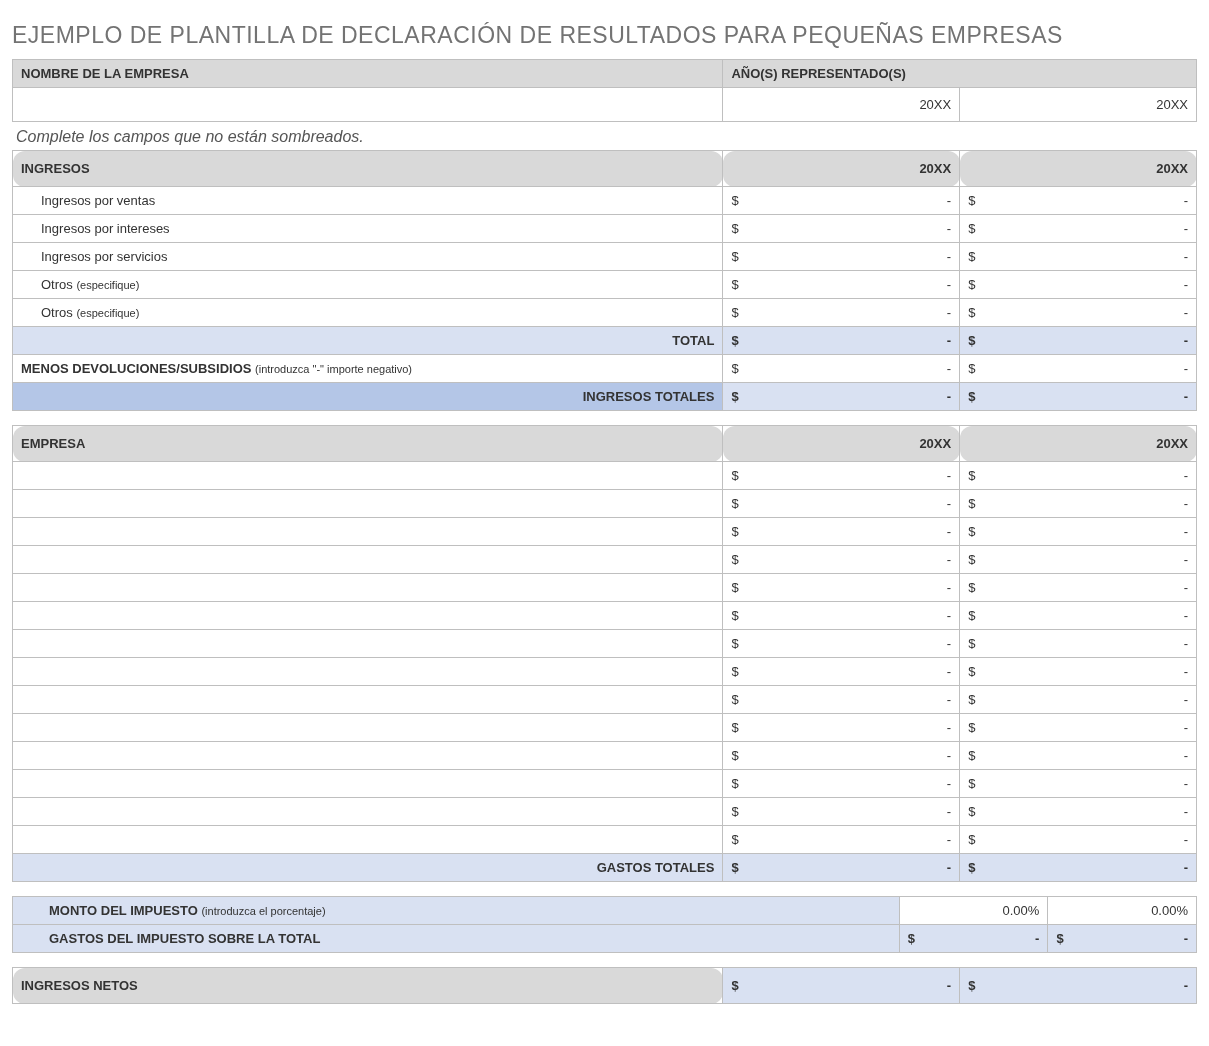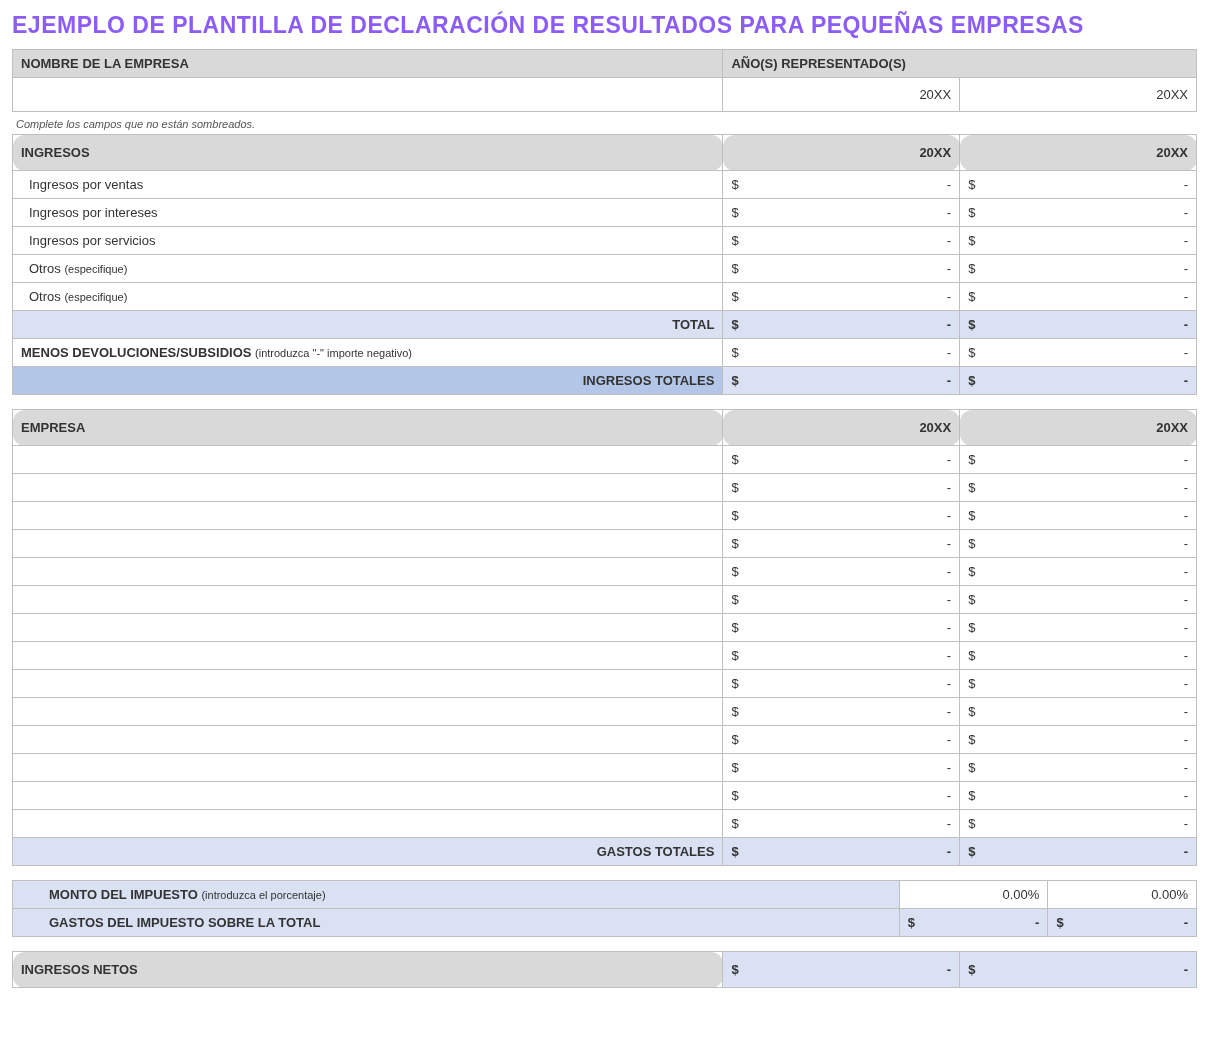--- a/index.html
+++ b/index.html
@@ -6,24 +6,25 @@
   body {
     font-family: "Century Gothic", "Segoe UI", Arial, sans-serif;
     margin: 0;
     padding: 12px;
     background: #fff;
     color: #333;
     font-size: 13px;
   }
   .title {
     font-size: 23px;
-    font-weight: bold;
-    color: #8b5cf6;
+    font-weight: normal;
+    color: #737373;
     letter-spacing: 0.5px;
     margin-bottom: 10px;
+    margin-top: 10px;
   }
   table {
     width: 100%;
     border-collapse: collapse;
   }
   td, th {
     border: 1px solid #bfbfbf;
     padding: 6px 8px;
     height: 26px;
     vertical-align: middle;
@@ -41,25 +42,25 @@
   .hdr-blue {
     background: #d9e1f2;
     font-weight: bold;
     padding-left: 36px;
   }
   .hdr-darkblue {
     background: #b4c6e7;
     font-weight: bold;
   }
   .right { text-align: right; }
-  .indent { padding-left: 16px; font-weight: normal; }
+  .indent { padding-left: 28px; font-weight: normal; }
   .small-note { font-weight: normal; font-size: 11px; }
   .instruction {
     font-style: italic;
-    font-size: 11px;
+    font-size: 16px;
     color: #555;
     margin: 6px 0 4px 4px;
   }
   .col-label { width: 60%; }
   .col-val { width: 20%; }
   .money-cell { position: relative; }
   .money-cell .cur { position: absolute; left: 8px; }
   .money-cell .amt { display: block; text-align: right; }
   .spacer { height: 14px; }
   .year-input {

